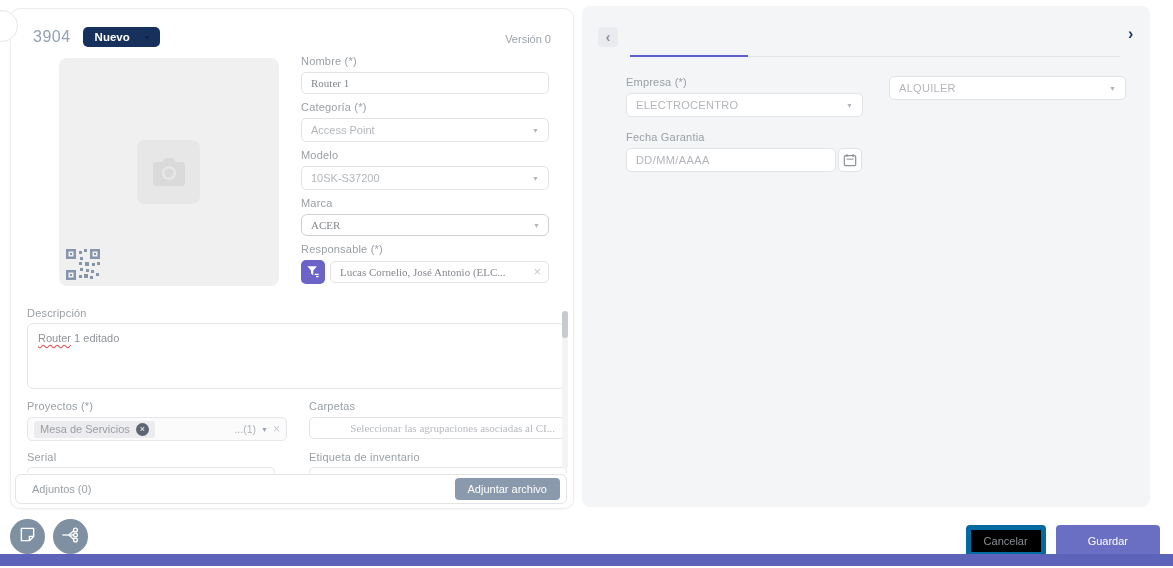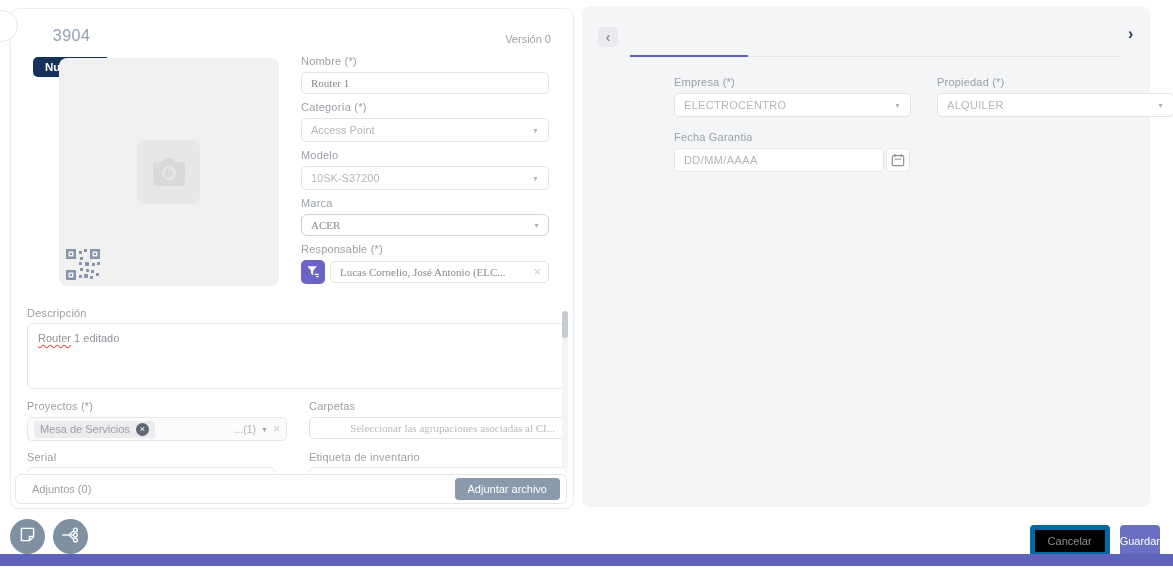--- a/index.html
+++ b/index.html
@@ -4,21 +4,21 @@
 <style>
   html,body{margin:0;padding:0;background:#fff;}
   body{font-family:"Liberation Sans", sans-serif; -webkit-font-smoothing:antialiased;}
   .screen{position:relative;width:1173px;height:568px;background:#ffffff;overflow:hidden;}
 
   
   .left-card{position:absolute;left:10px;top:8px;width:562px;height:499px;background:#fff;
     border:1px solid #ededee;border-radius:10px;box-shadow:0 1px 3px rgba(0,0,0,.04);}
   .edge-circle{position:absolute;left:-14px;top:10px;width:30px;height:30px;border-radius:50%;
     background:#fff;border:1px solid #e7e7e8;z-index:5;}
-  .card-header{position:absolute;left:22px;top:18px;display:flex;align-items:center;gap:12px;flex-direction:column;}
+  .card-header{position:absolute;left:22px;top:18px;display:flex;align-items:center;gap:12px;}
   .ci-id{font-size:16px;color:#93a0b3;letter-spacing:.5px;}
   .status-badge{background:#16325c;color:#fff;font-size:11.5px;font-weight:bold;
     padding:4px 9px 4px 12px;border-radius:5px;display:flex;align-items:center;gap:14px;cursor:pointer;}
   .status-badge .caret{font-size:7px;color:#0d2441;}
   .version{position:absolute;right:22px;top:24px;font-size:11px;color:#9aa2ab;}
 
   .image-box{position:absolute;left:48px;top:49px;width:220px;height:228px;background:#f0f0f1;border-radius:8px;}
   .camera-tile{position:absolute;left:78px;top:82px;width:63px;height:64px;background:#e7e7e8;border-radius:8px;
     display:flex;align-items:center;justify-content:center;}
   .qr{position:absolute;left:7px;bottom:6px;width:36px;height:31px;cursor:pointer;}
@@ -77,40 +77,40 @@
   .right-panel{position:absolute;left:582px;top:6px;width:568px;height:501px;background:#f4f5f7;border-radius:8px;}
   .chev-left{position:absolute;left:16px;top:21px;width:20px;height:20px;background:#eaebee;border-radius:4px;
     display:flex;align-items:center;justify-content:center;font-size:14px;font-weight:bold;color:#8d929a;cursor:pointer;}
   .chev-right{position:absolute;left:546px;top:19px;font-size:16px;font-weight:bold;color:#1d3358;cursor:pointer;}
   .tabs-row{position:absolute;left:48px;top:16px;width:490px;display:flex;justify-content:space-between;align-items:center;height:30px;}
   .tab{font-size:11.5px;color:#a9adb2;cursor:pointer;white-space:nowrap;}
   .tab.active{color:#43485a;}
   .tabs-line{position:absolute;left:48px;top:50px;width:490px;height:1px;background:#e3e4e6;}
   .tabs-line .active-ul{position:absolute;left:0;top:-1px;width:118px;height:2px;background:#5b5fc7;}
 
-  .rp-fields{position:absolute;left:44px;top:70px;width:500px;margin-left:48px;}
+  .rp-fields{position:absolute;left:44px;top:70px;width:500px;}
   .rp-row{display:flex;gap:26px;}
   .rp-field{width:237px;}
   .rp-ctrl{position:relative;height:22px;border:1px solid #e1e3e6;border-radius:5px;background:#fff;
     display:flex;align-items:center;padding:0 9px;font-size:11px;}
   .rp-ctrl .val{color:#b2b6bb;letter-spacing:.3px;}
   .rp-ctrl .caret{position:absolute;right:9px;font-size:7px;color:#b2b6bb;}
   .date-group{display:flex;gap:2px;margin-top:5px;}
   .date-input{width:210px;height:24px;border:1px solid #e1e3e6;border-radius:5px;padding:0 9px;
     font-size:11px;color:#9fa4aa;letter-spacing:.4px;box-sizing:border-box;font-family:inherit;background:#fff;outline:none;}
   .date-input::placeholder{color:#b0b4ba;}
   .cal-btn{width:24px;height:24px;border:1px solid #e1e3e6;border-radius:5px;background:#fff;
     display:flex;align-items:center;justify-content:center;cursor:pointer;box-sizing:border-box;}
 
   
   .footer-btns{position:absolute;right:13px;top:525px;display:flex;gap:10px;}
   .btn-cancel{background:#000000;border:5px solid #0369a1;border-radius:4px;color:#8b8f94;
     font-size:11px;padding:5px 13px;cursor:pointer;font-family:inherit;}
   .btn-save{background:#6a6fc4;border:none;border-radius:4px;color:#fff;
-    font-size:11px;padding:5px 0;cursor:pointer;font-family:inherit;}
+    font-size:11px;padding:5px 32px;cursor:pointer;font-family:inherit;}
   .bottom-bar{position:absolute;left:0;top:554px;width:1173px;height:12px;background:#5d63b9;}
 </style>
 </head>
 <body>
 
 <div class="screen">
 
   <div class="edge-circle"></div>
 
   <div class="left-card">
@@ -276,21 +276,20 @@
     <div class="rp-fields">
       <div class="rp-row">
         <div class="rp-field">
           <div class="lbl">Empresa (*)</div>
           <div class="rp-ctrl">
             <span class="val">ELECTROCENTRO</span>
             <span class="caret">▼</span>
           </div>
         </div>
         <div class="rp-field">
-          <div class="lbl">Propiedad (*)</div>
           <div class="rp-ctrl">
             <span class="val">ALQUILER</span>
             <span class="caret">▼</span>
           </div>
         </div>
       </div>
       <div style="margin-top:14px;">
         <div class="lbl">Fecha Garantia</div>
         <div class="date-group">
           <input class="date-input" type="text" placeholder="DD/MM/AAAA" style="">

